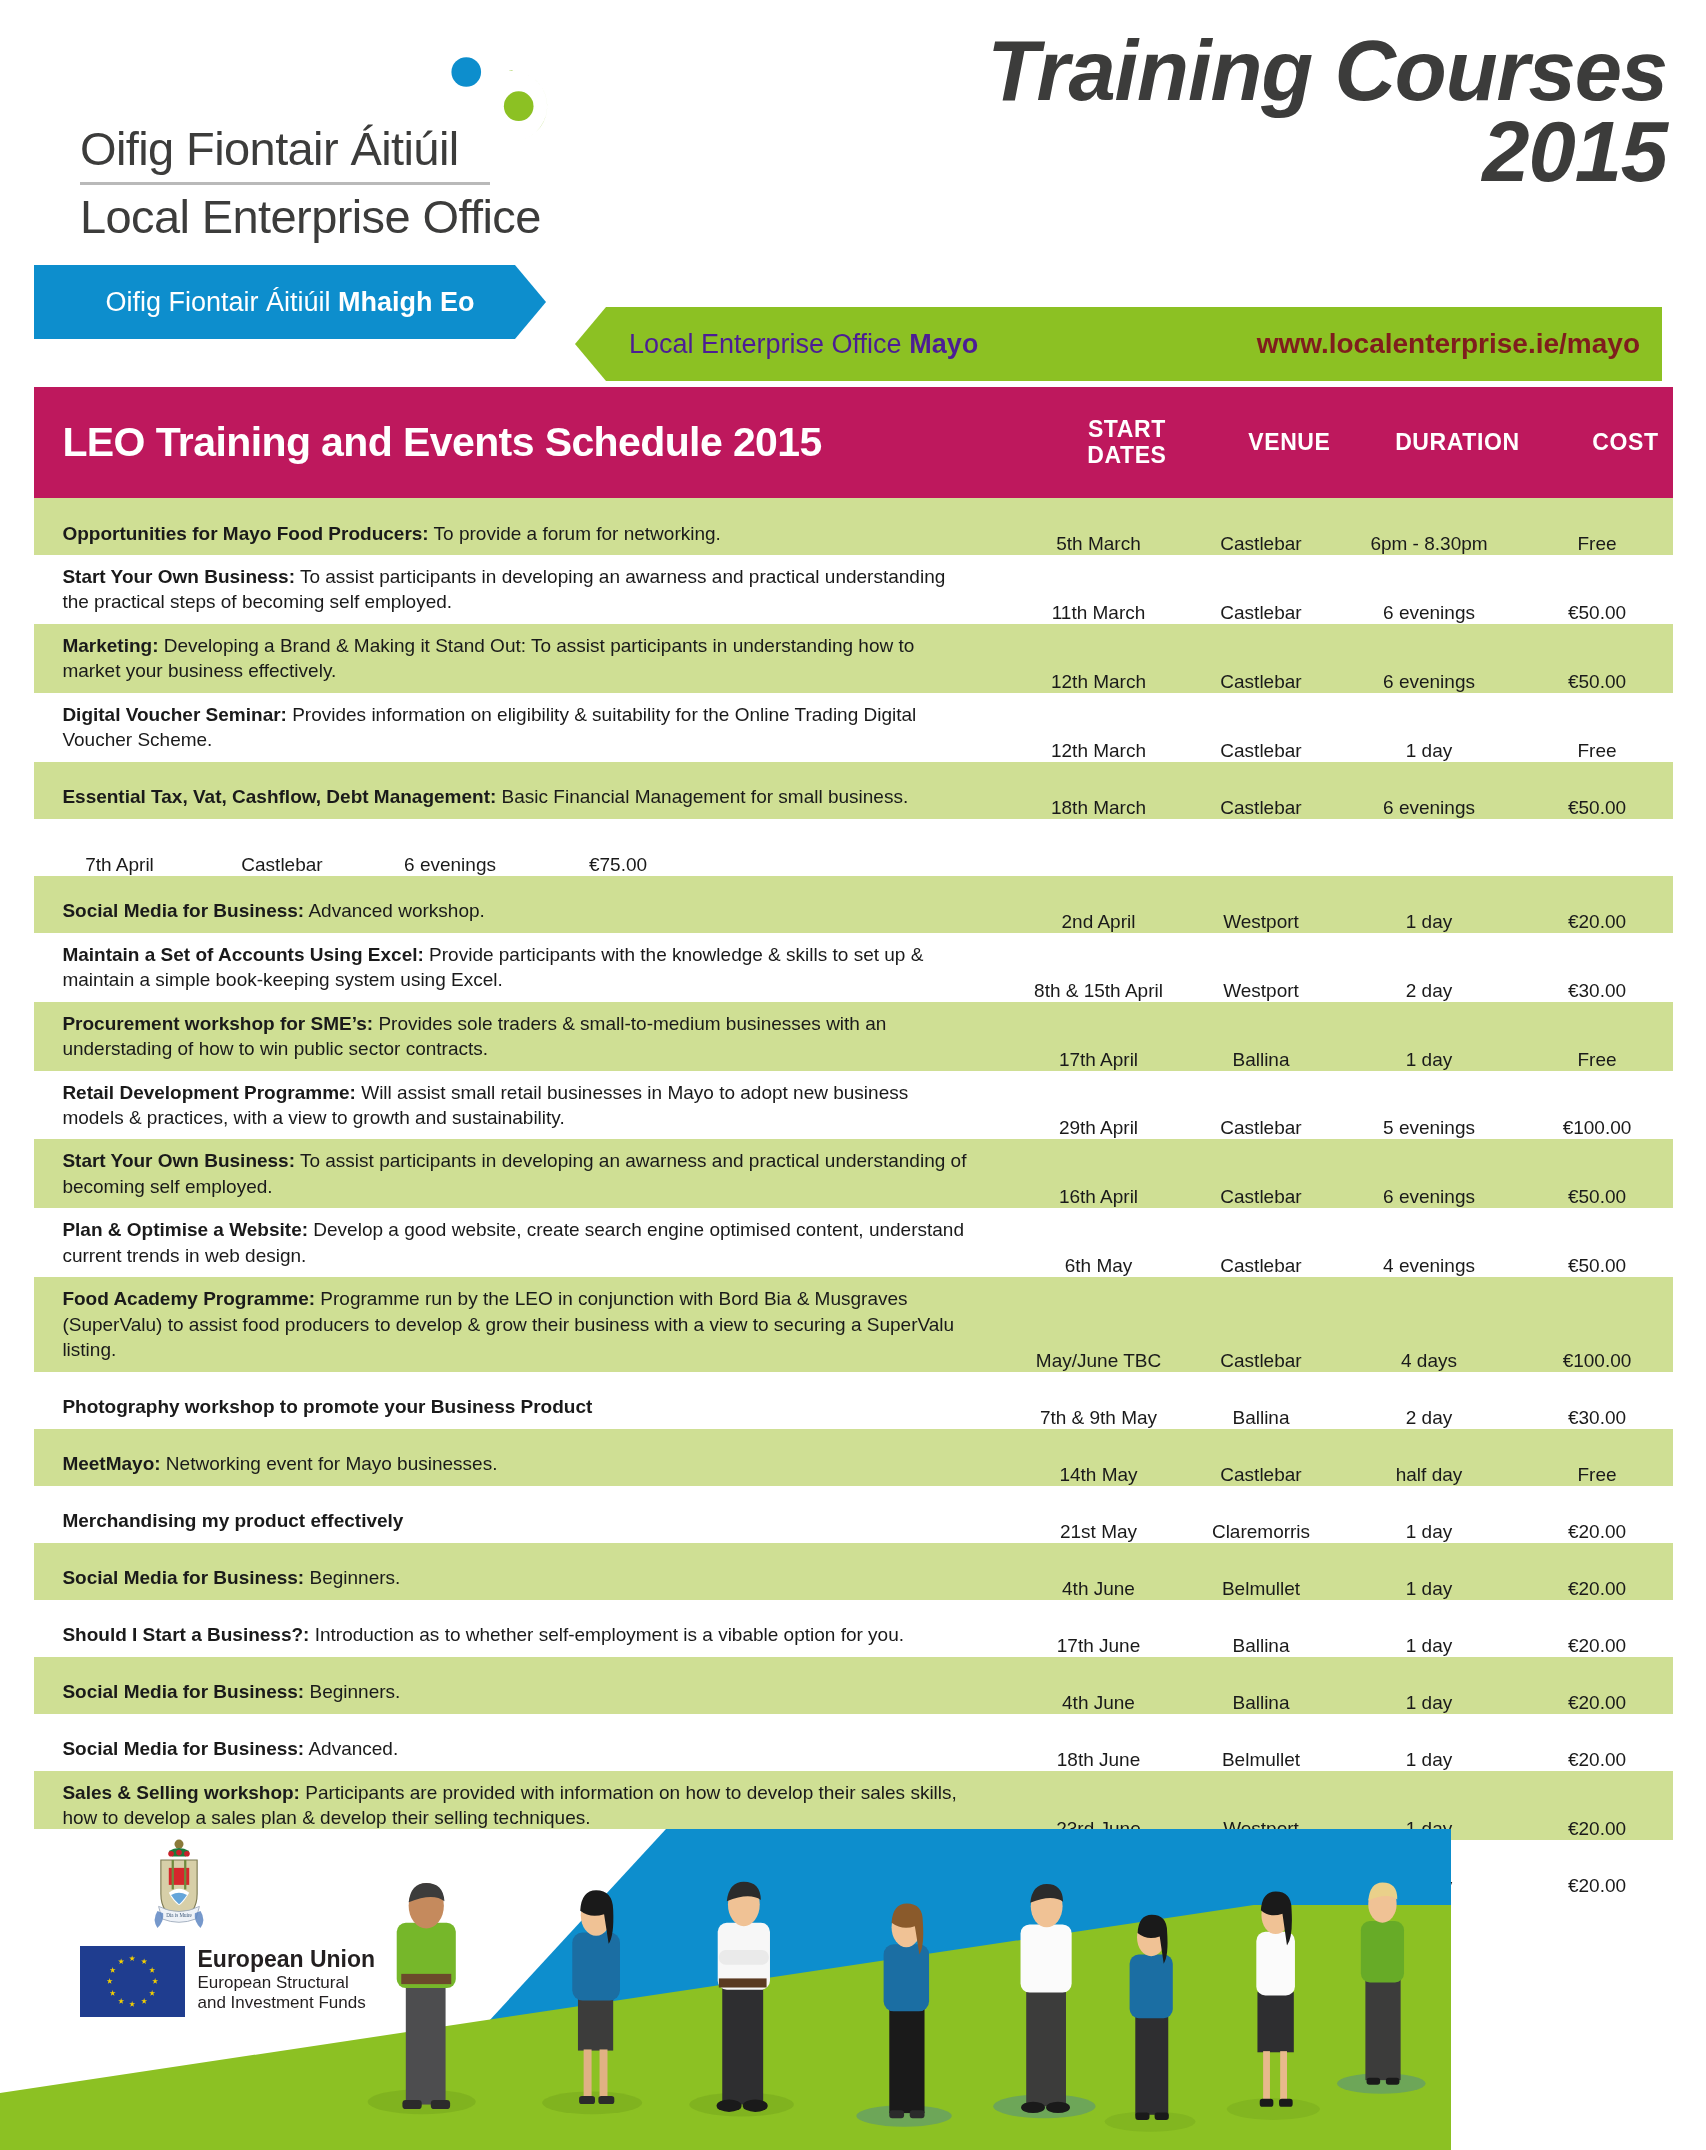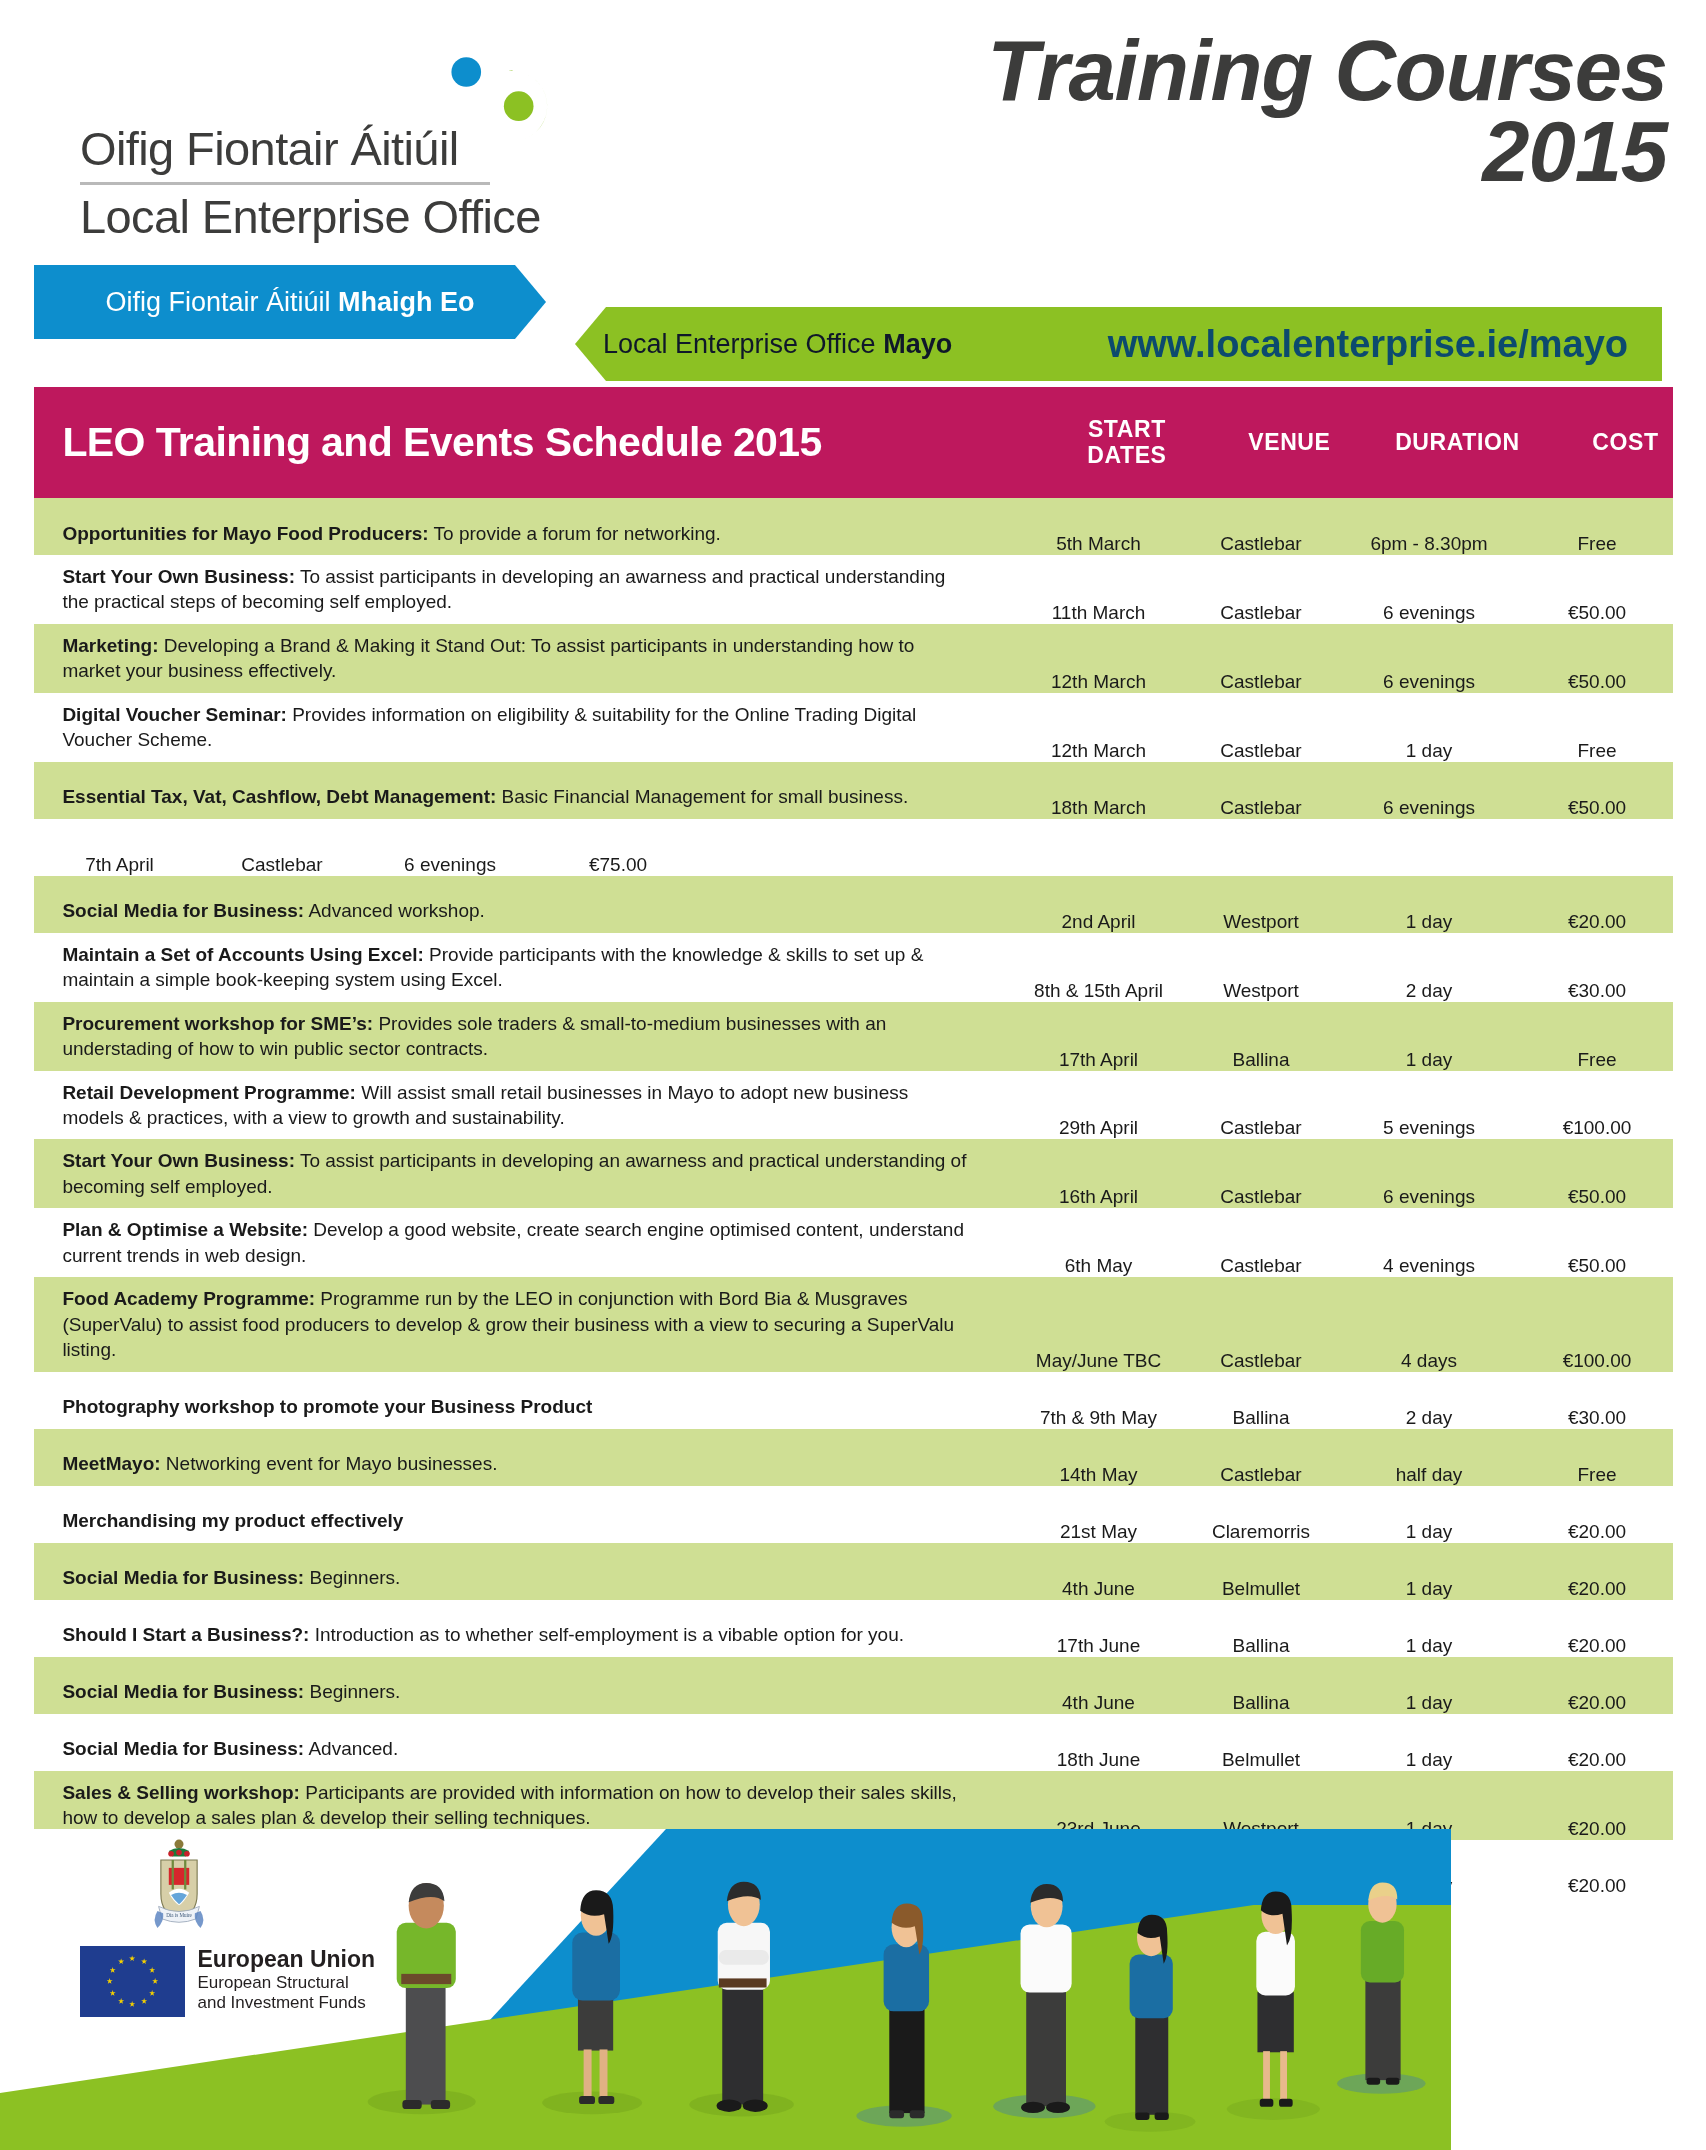--- a/index.html
+++ b/index.html
@@ -42,23 +42,23 @@
   }
   .chev-blue span{color:#fff;font-size:27px;letter-spacing:0px;white-space:nowrap;}
   .chev-blue b{font-weight:bold;}
 
   .chev-green{
      position:absolute;left:575px;top:307px;width:1087px;height:74px;
      background:#8cc123;
      clip-path:polygon(31px 0, 1087px 0, 1087px 74px, 31px 74px, 0 37px);
      display:flex;align-items:center;
   }
-  .chev-green .leo{color:#0f172a;font-size:27px;margin-left:28px;white-space:nowrap;}
+  .chev-green .leo{color:#4c1d95;font-size:27px;margin-left:54px;white-space:nowrap;}
   .chev-green .leo b{font-weight:bold;}
-  .chev-green .url{color:#0c4a6e;font-size:38px;font-weight:bold;margin-left:auto;margin-right:34px;white-space:nowrap;}
+  .chev-green .url{color:#7f1d1d;font-size:28px;font-weight:bold;margin-left:auto;margin-right:22px;white-space:nowrap;}
 
   
   .tbl{position:absolute;left:34px;top:387px;width:1639px;}
   .thead{
      background:#be185d;height:111px;display:flex;align-items:center;color:#fff;
   }
   .thead .title{
      flex:0 0 979px;padding-left:28.4px;font-size:41px;font-weight:bold;letter-spacing:-0.6px;
      white-space:nowrap;
   }

